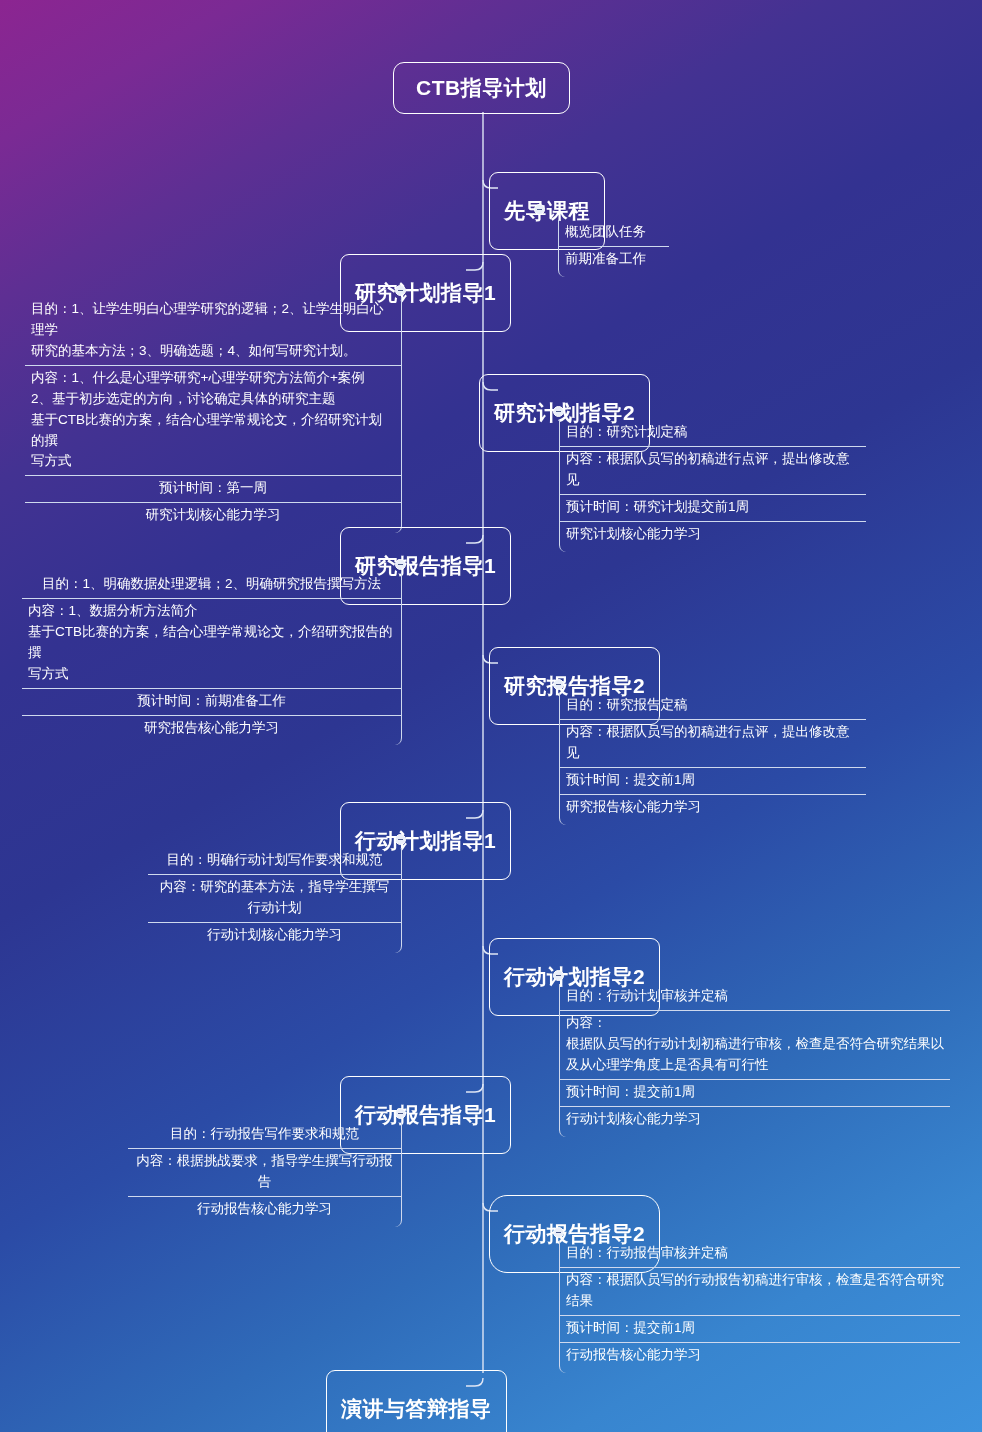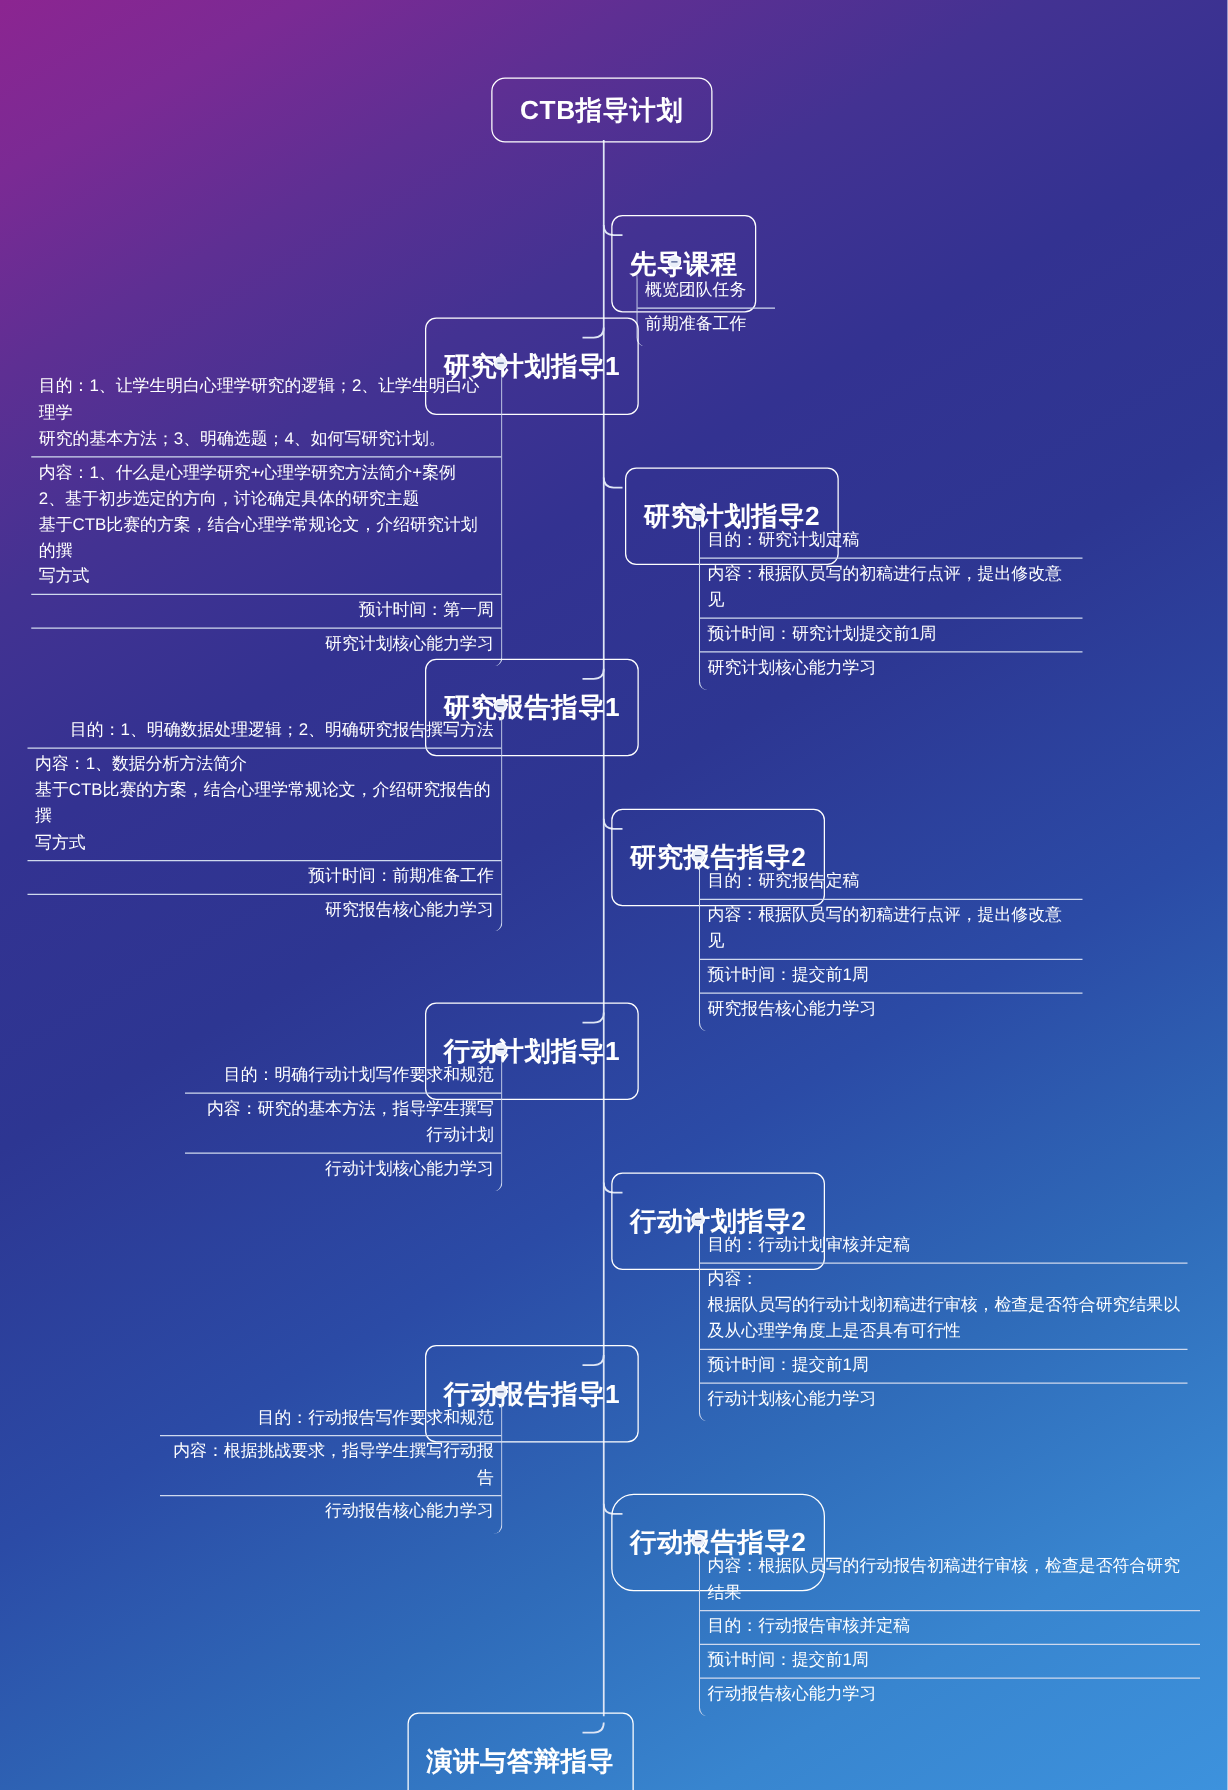--- a/index.html
+++ b/index.html
@@ -48,21 +48,21 @@
   .drow{
     position:relative;
     box-sizing:border-box;
     border-bottom:1.1px solid #cfd9ee;
     font-size:13.5px;
     line-height:1.55;
     padding:2px 6px 3px 6px;
     white-space:pre-line;
   }
   .details.right .drow{text-align:left;}
-  .details.left .drow{text-align:right;}
+  .details.left .drow{text-align:center;}
   .details.left .drow.lead{text-align:left;}
   
   .handle{
     position:absolute;
     width:11px;height:11px;
     border-radius:50%;
     background:#e9eef9;
     border:1.2px solid #ffffff;
     box-sizing:border-box;
   }
@@ -103,41 +103,41 @@
   </svg>
 
   <div class="node root" style="left:393px;top:62px;">
     <span>CTB指导计划</span>
   </div>
 
   <div class="node branch" style="left:489px;top:172px;">
     <span>先导课程</span>
   </div>
   <div class="handle" style="left:534px;top:204px;"></div>
-  <div class="details right" style="left:509px;top:220px;width:110px;border-left:1.1px solid #cfd9ee;border-bottom-left-radius:7px;padding-bottom:4px;">
+  <div class="details right" style="left:558px;top:220px;width:110px;border-left:1.1px solid #cfd9ee;border-bottom-left-radius:7px;padding-bottom:4px;">
     <div class="drow">概览团队任务</div>
     <div class="drow" style="border-bottom:none;">前期准备工作</div>
   </div>
 
   <div class="node branch" style="left:340px;top:254px;">
     <span>研究计划指导1</span>
   </div>
   <div class="handle" style="left:395px;top:285px;"></div>
   <div class="details left" style="left:25px;top:297px;width:376px;border-right:1.1px solid #cfd9ee;border-bottom-right-radius:7px;padding-bottom:4px;">
     <div class="drow lead">目的：1、让学生明白心理学研究的逻辑；2、让学生明白心理学
 研究的基本方法；3、明确选题；4、如何写研究计划。</div>
     <div class="drow lead">内容：1、什么是心理学研究+心理学研究方法简介+案例
 2、基于初步选定的方向，讨论确定具体的研究主题
 基于CTB比赛的方案，结合心理学常规论文，介绍研究计划的撰
 写方式</div>
     <div class="drow">预计时间：第一周</div>
     <div class="drow" style="border-bottom:none;">研究计划核心能力学习</div>
   </div>
 
-  <div class="node branch" style="left:500px;top:374px;">
+  <div class="node branch" style="left:479px;top:374px;">
     <span>研究计划指导2</span>
   </div>
   <div class="handle" style="left:553px;top:406px;"></div>
   <div class="details right" style="left:559px;top:420px;width:306px;border-left:1.1px solid #cfd9ee;border-bottom-left-radius:7px;padding-bottom:4px;">
     <div class="drow">目的：研究计划定稿</div>
     <div class="drow">内容：根据队员写的初稿进行点评，提出修改意见</div>
     <div class="drow">预计时间：研究计划提交前1周</div>
     <div class="drow" style="border-bottom:none;">研究计划核心能力学习</div>
   </div>
 
@@ -196,22 +196,22 @@
     <div class="drow">目的：行动报告写作要求和规范</div>
     <div class="drow">内容：根据挑战要求，指导学生撰写行动报告</div>
     <div class="drow" style="border-bottom:none;">行动报告核心能力学习</div>
   </div>
 
   <div class="node branch" style="left:489px;top:1195px;border-radius:18px;">
     <span>行动报告指导2</span>
   </div>
   <div class="handle" style="left:553px;top:1227px;"></div>
   <div class="details right" style="left:559px;top:1241px;width:400px;border-left:1.1px solid #cfd9ee;border-bottom-left-radius:7px;padding-bottom:4px;">
+    <div class="drow">目的：行动报告审核并定稿</div>
     <div class="drow">内容：根据队员写的行动报告初稿进行审核，检查是否符合研究结果</div>
-    <div class="drow">目的：行动报告审核并定稿</div>
     <div class="drow">预计时间：提交前1周</div>
     <div class="drow" style="border-bottom:none;">行动报告核心能力学习</div>
   </div>
 
   <div class="node branch" style="left:326px;top:1370px;">
     <span>演讲与答辩指导</span>
   </div>
 
 </div>
 

